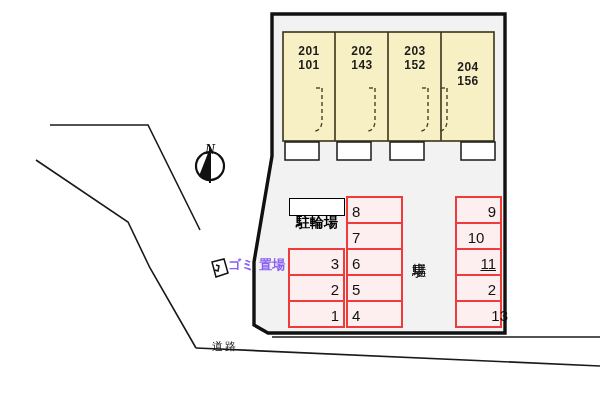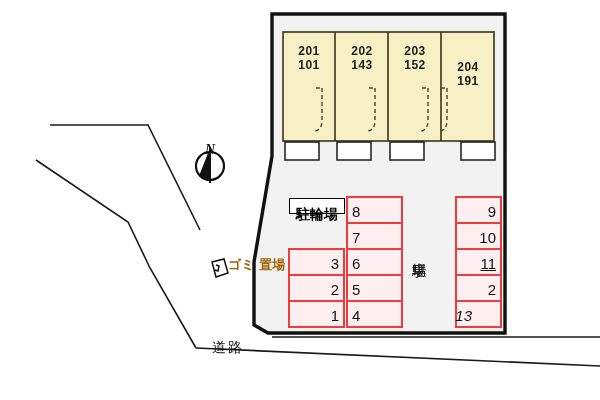--- a/index.html
+++ b/index.html
@@ -66,30 +66,30 @@
     position: absolute;
     font-family: "DejaVu Sans", sans-serif;
     font-size: 14px;
     color: #111111;
     line-height: 1.12;
     text-align: center;
   }
   .road-label {
     position: absolute;
     font-family: "DejaVu Sans", sans-serif;
-    font-size: 14px;
+    font-size: 11px;
     color: #111111;
     letter-spacing: 2px;
   }
   .trash-label {
     position: absolute;
     font-family: "DejaVu Sans", sans-serif;
     font-size: 13px;
     font-weight: bold;
-    color: #a16207;
+    color: #8b5cf6;
     line-height: 1.06;
   }
   .compass-n {
     position: absolute;
     font-family: "Liberation Serif", serif;
     font-style: italic;
     font-weight: bold;
     font-size: 14px;
     color: #111111;
   }
@@ -176,24 +176,24 @@
   <div class="unit-num" style="left:339px; top:44px; width:46px;text-align:center;">
     <div>202</div>
     <div>143</div>
   </div>
   <div class="unit-num" style="left:392px; top:44px; width:46px;">
     <div>203</div>
     <div>152</div>
   </div>
   <div class="unit-num" style="left:445px; top:60px; width:46px;">
     <div>204</div>
-    <div>191</div>
-  </div>
-
-  <div class="jp-box" style="left:289px; top:198px; width:56px; height:16px; padding-top:8px;">駐輪場</div>
+    <div>156</div>
+  </div>
+
+  <div class="jp-box" style="left:289px; top:198px; width:56px; height:16px; padding-top:16px;">駐輪場</div>
 
   <div class="jp-vertical" style="left:410px; top:240px; width:18px;">
     <span style="writing-mode: vertical-rl; text-orientation: upright; display:inline-block;">駐車場</span>
   </div>
 
   <div class="trash-label" style="left:228px; top:258px;">ゴミ
 置場</div>
 
   <div class="road-label" style="left:212px; top:339px;">道路</div>
 
@@ -203,18 +203,18 @@
   <div class="stall-num right" style="left:289px; top:282px; width:50px;">2</div>
   <div class="stall-num right" style="left:289px; top:308px; width:50px;">1</div>
 
   <div class="stall-num left" style="left:352px; top:204px; width:50px;">8</div>
   <div class="stall-num left" style="left:352px; top:230px; width:50px;">7</div>
   <div class="stall-num left" style="left:352px; top:256px; width:50px;">6</div>
   <div class="stall-num left" style="left:352px; top:282px; width:50px;">5</div>
   <div class="stall-num left" style="left:352px; top:308px; width:50px;">4</div>
 
   <div class="stall-num right" style="left:456px; top:204px; width:40px;">9</div>
-  <div class="stall-num right" style="left:456px; top:230px; width:40px;">10</div>
+  <div class="stall-num right" style="left:456px; top:230px; width:40px;text-align:center;">10</div>
   <div class="stall-num right" style="left:456px; top:256px; width:40px;text-decoration:underline;">11</div>
   <div class="stall-num right" style="left:456px; top:282px; width:40px;">2</div>
-  <div class="stall-num right" style="left:432px; top:308px; width:40px;font-style:italic;">13</div>
+  <div class="stall-num right" style="left:468px; top:308px; width:40px;">13</div>
 
 </div>
 
 </body></html>

